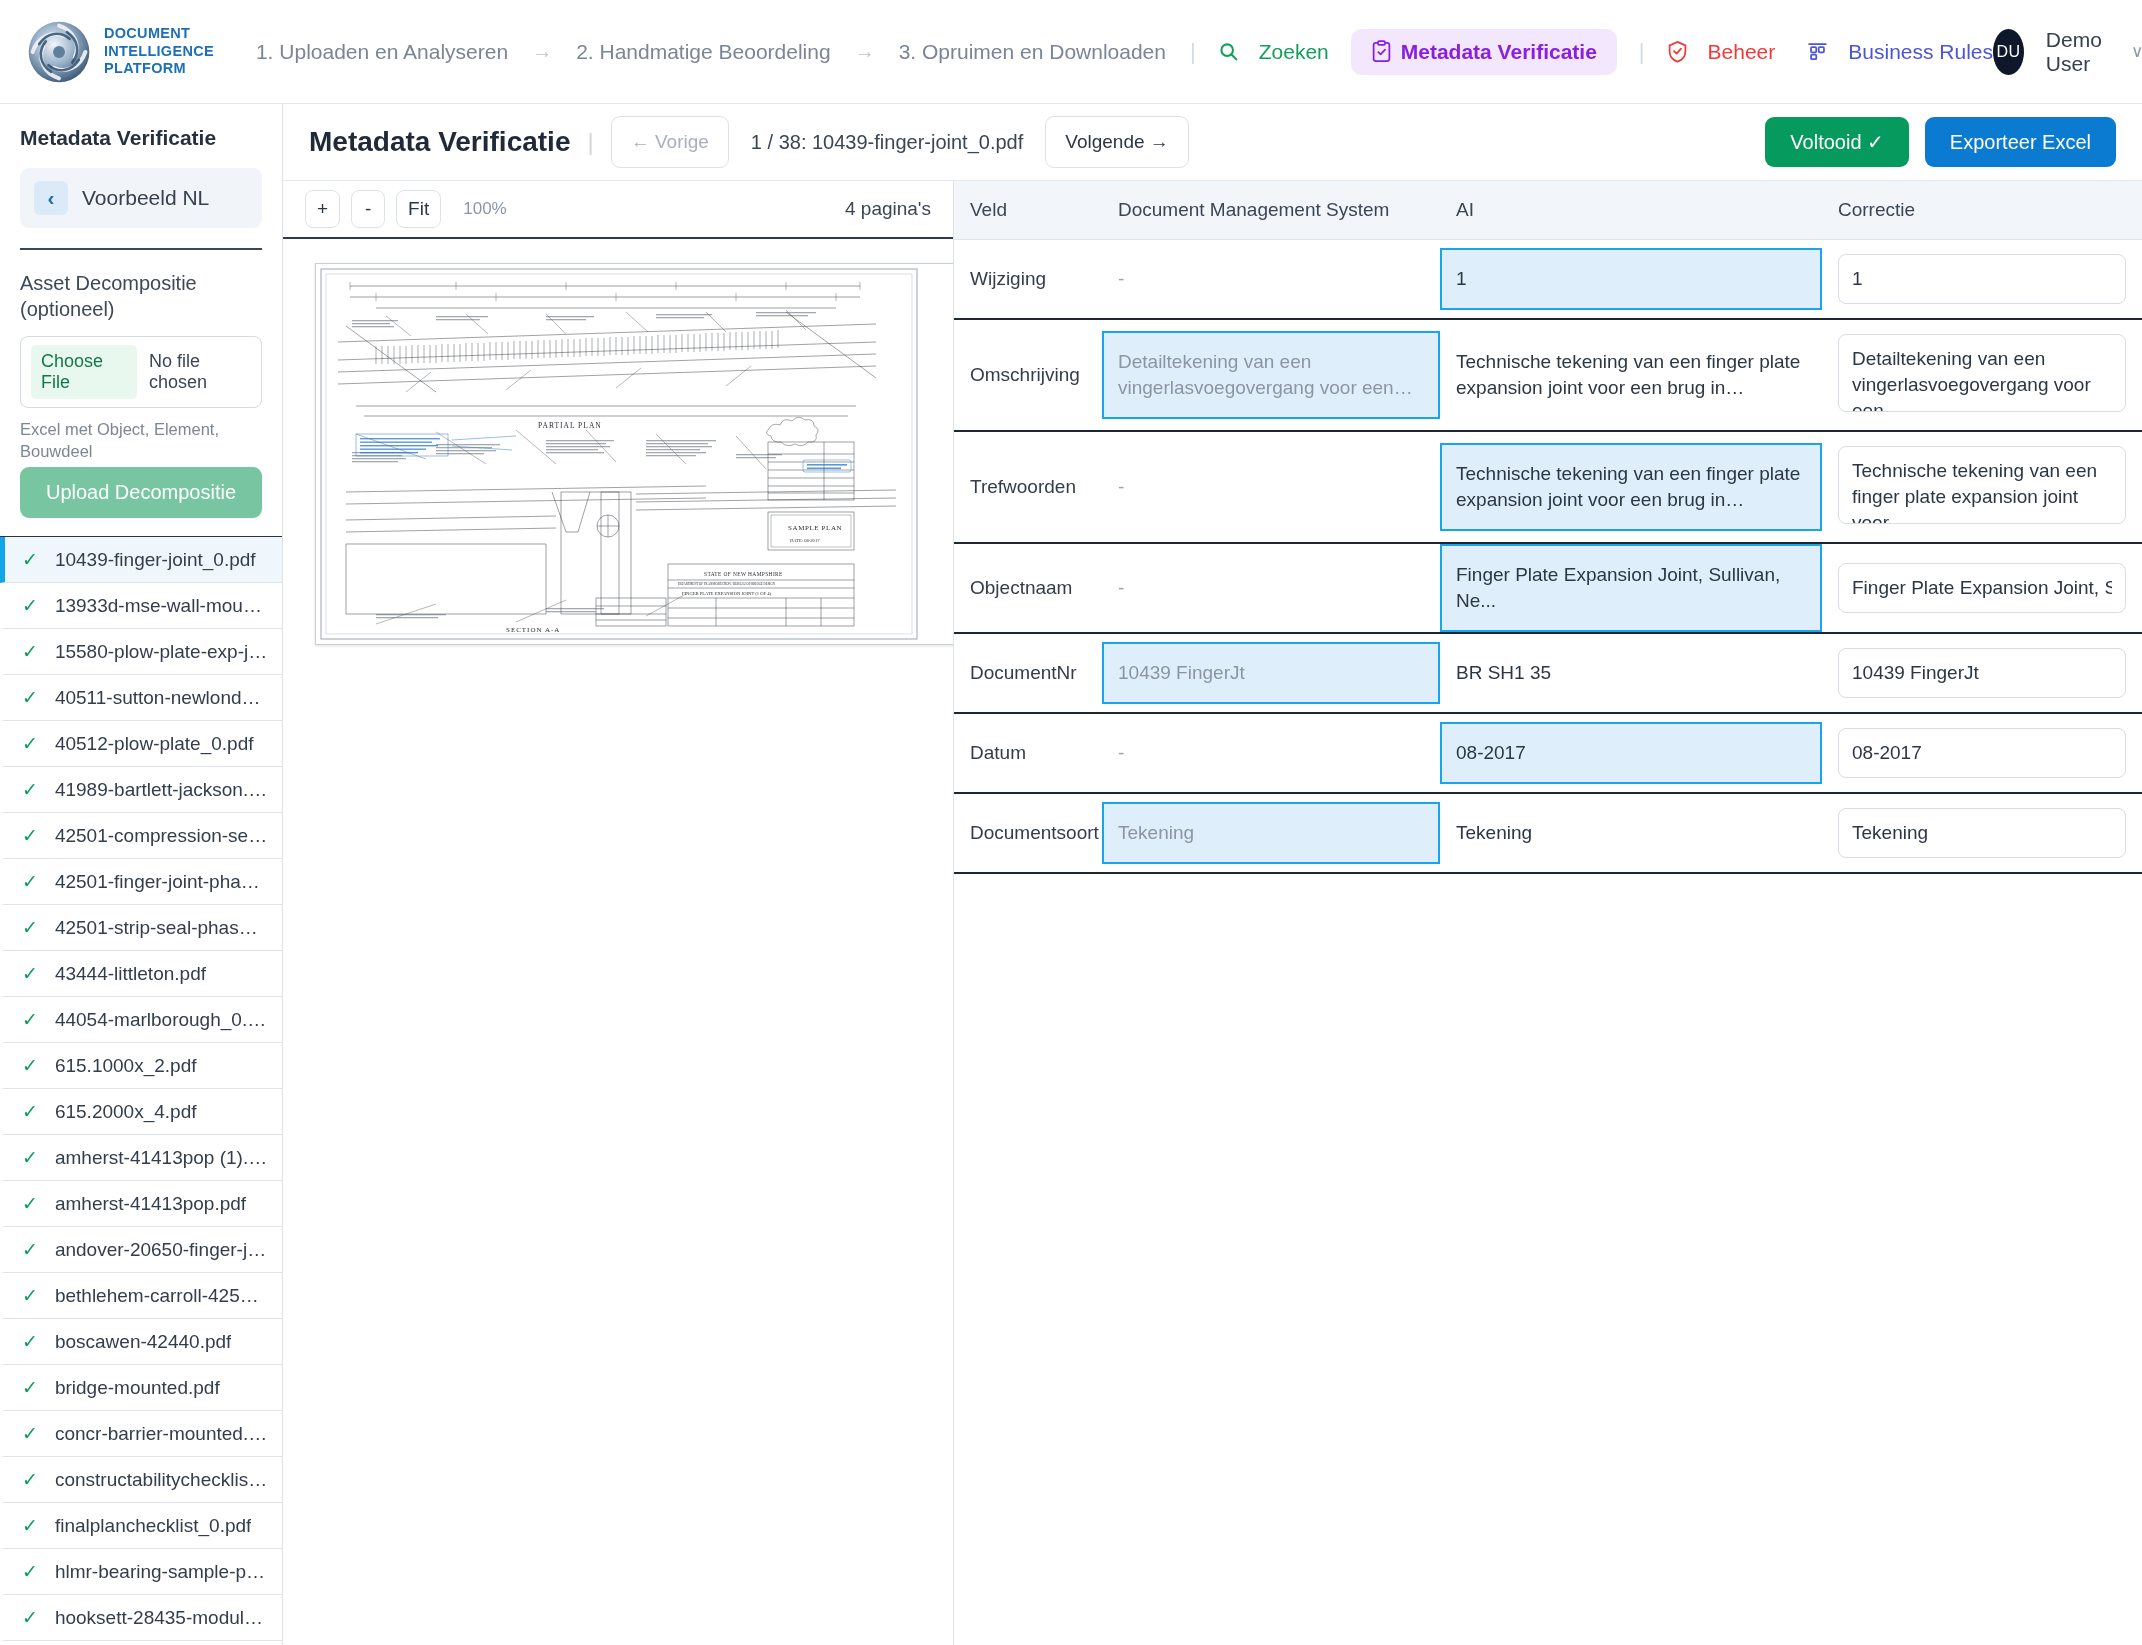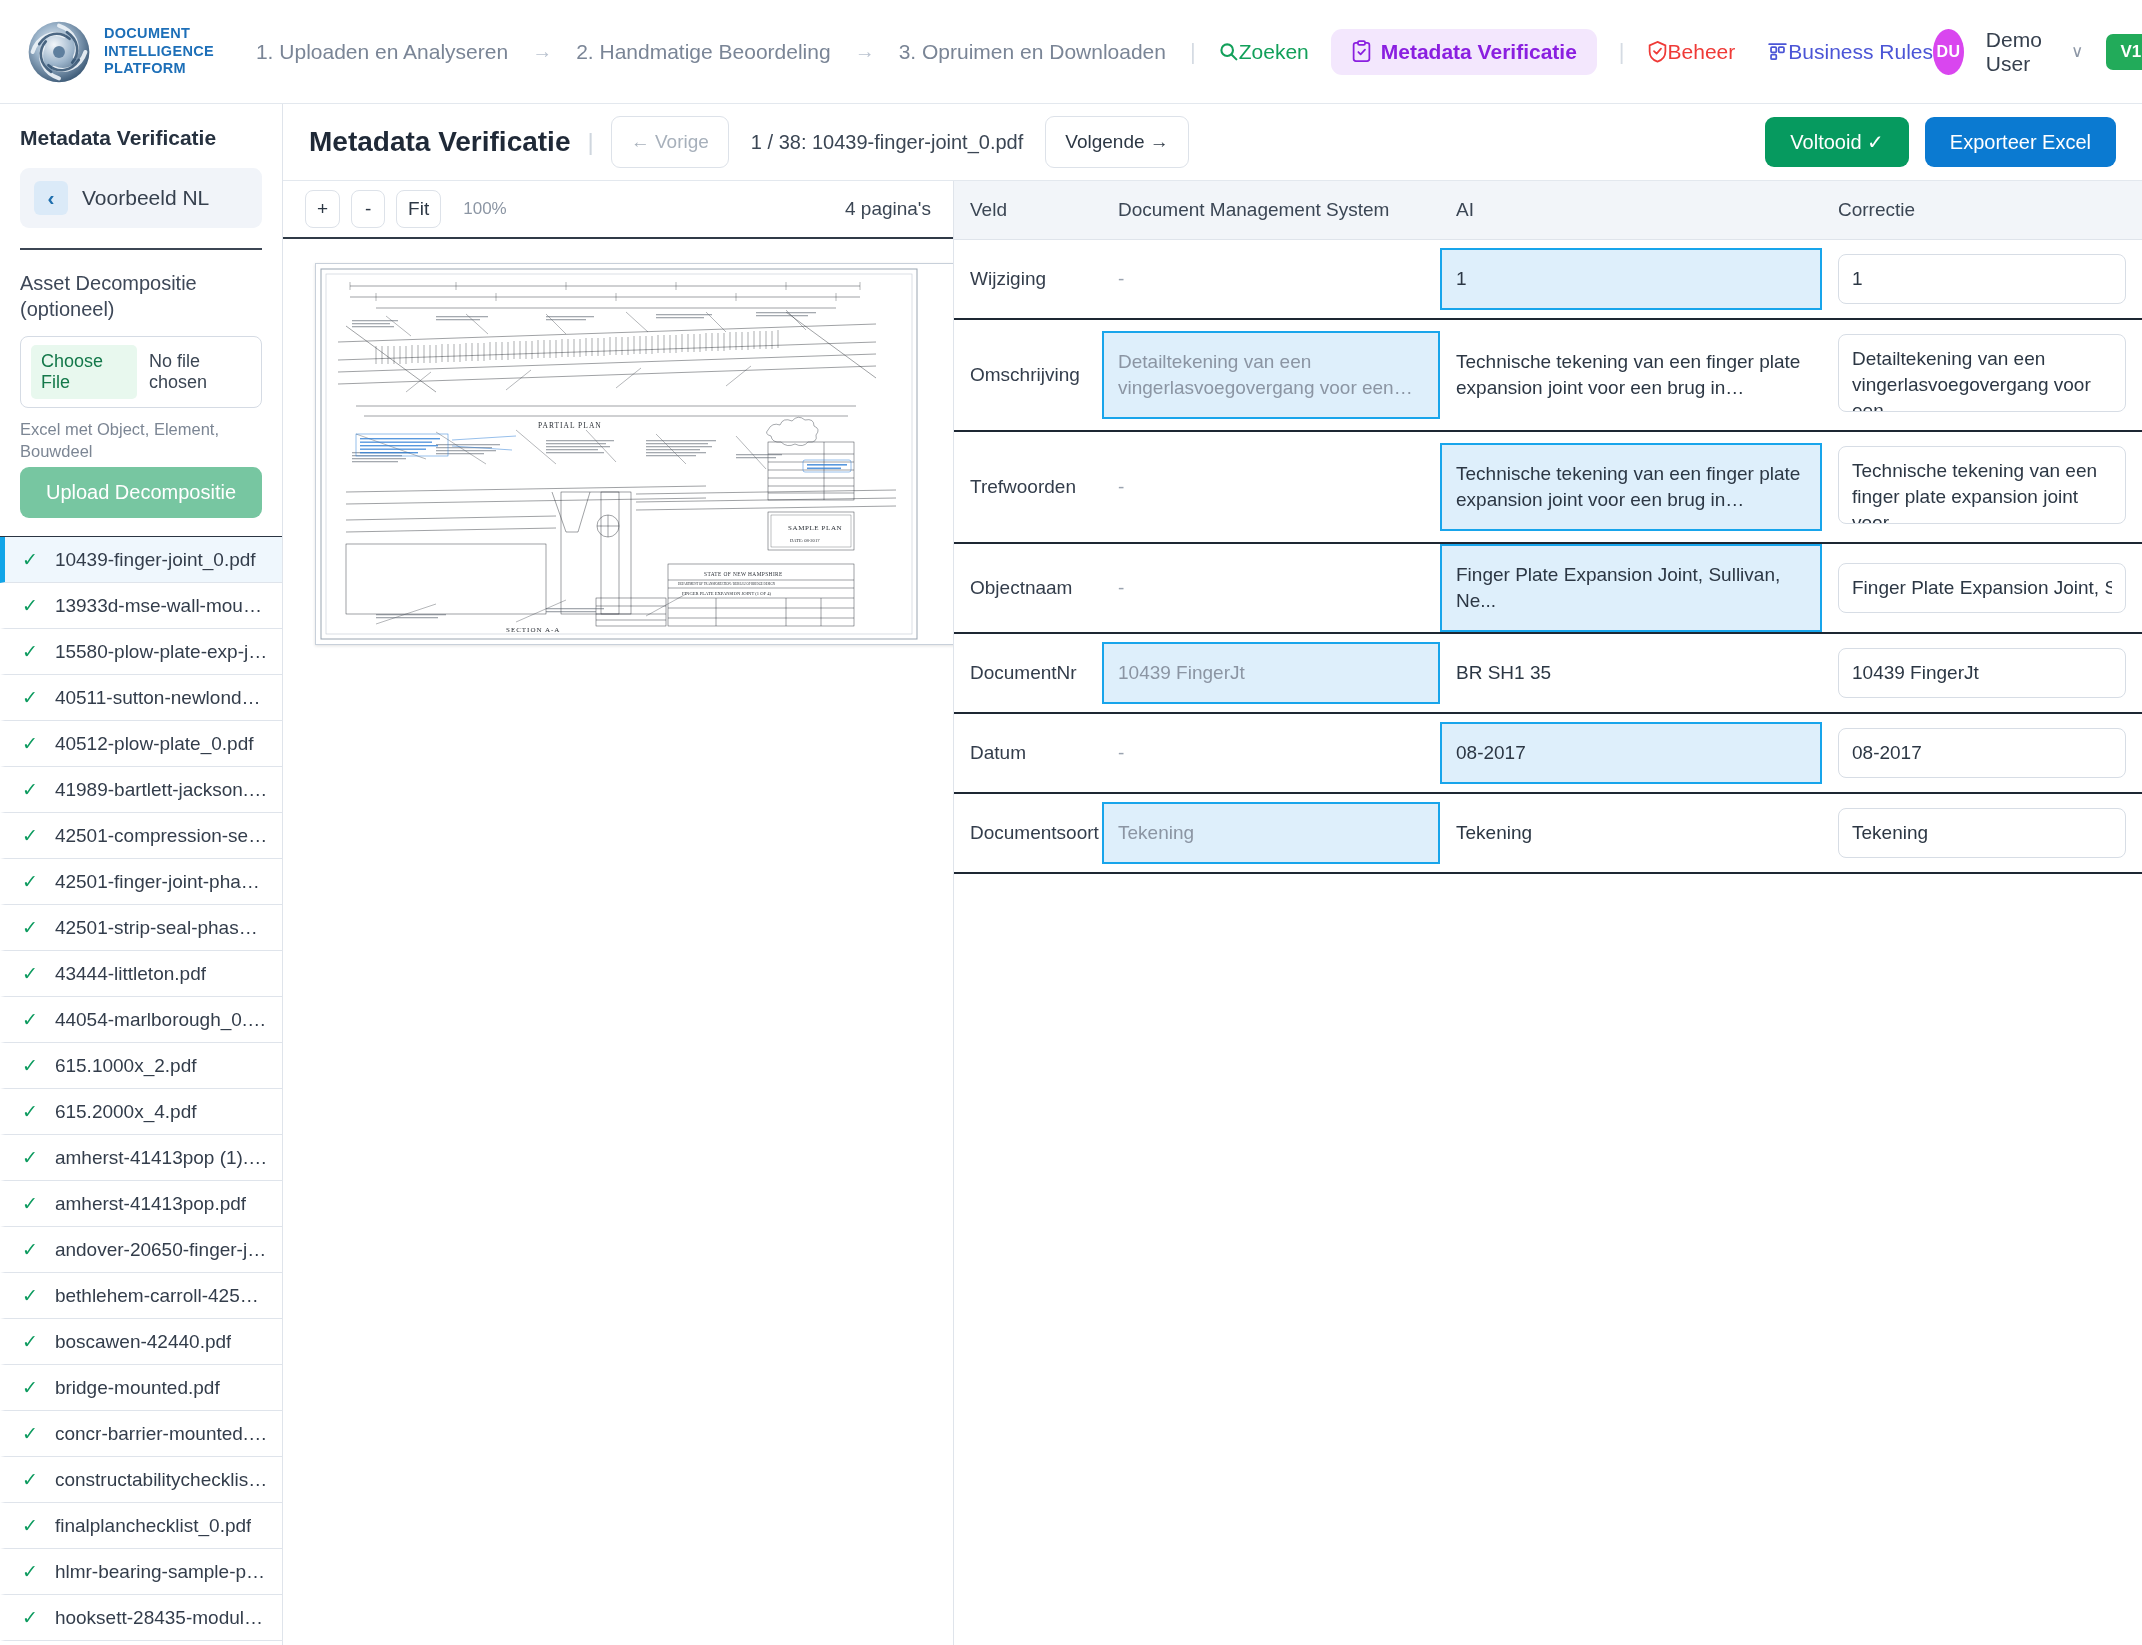--- a/index.html
+++ b/index.html
@@ -27,40 +27,40 @@
     font-size: 14.5px; line-height: 17.5px; font-weight: bold;
     color: #1d6fb8; letter-spacing: .3px;
   }
   .steps { display: flex; align-items: center; gap: 0; }
   .step {
     font-size: 21px; color: #7a8596; padding: 0 2px; white-space: nowrap;
   }
   .step-arrow { font-size: 20px; color: #b9c2cf; padding: 0 22px; }
   .nav-sep { color: #d5dbe3; font-size: 22px; padding: 0 22px; }
   .nav-link {
-    display: inline-flex; align-items: center; gap: 0;
+    display: inline-flex; align-items: center; gap: 20px;
     font-size: 21px; white-space: nowrap; cursor: pointer; text-align: center;
   }
   .nav-link.green { color: #12a05a; }
   .nav-link.red { color: #ef3a37; }
   .nav-link.indigo { color: #4b55d6; }
   .nav-pill {
     display: inline-flex; align-items: center; gap: 9px;
     background: #f3e7fd; color: #8a1fe0;
     font-size: 21px; font-weight: bold;
     padding: 11px 20px; border-radius: 11px; white-space: nowrap;
     cursor: pointer;
   }
   .nav-right {
     margin-left: auto; display: flex; align-items: center; gap: 22px;
   }
   .avatar {
     width: 46px; height: 46px; border-radius: 50%;
-    background: #d946ef; color: #fff;
-    font-size: 16px; font-weight: bold;
+    background: #0f172a; color: #fff;
+    font-size: 16px; font-weight: normal;
     display: flex; align-items: center; justify-content: center;
     letter-spacing: .5px;
   }
   .user-name { font-size: 21px; color: #36404e; }
   .chev-down { color: #8d97a6; font-size: 17px; margin-left: -8px; }
   .version-badge {
     background: #22ab5a; color: #fff; font-weight: bold;
     font-size: 17px; padding: 8px 15px; border-radius: 7px;
   }
 

